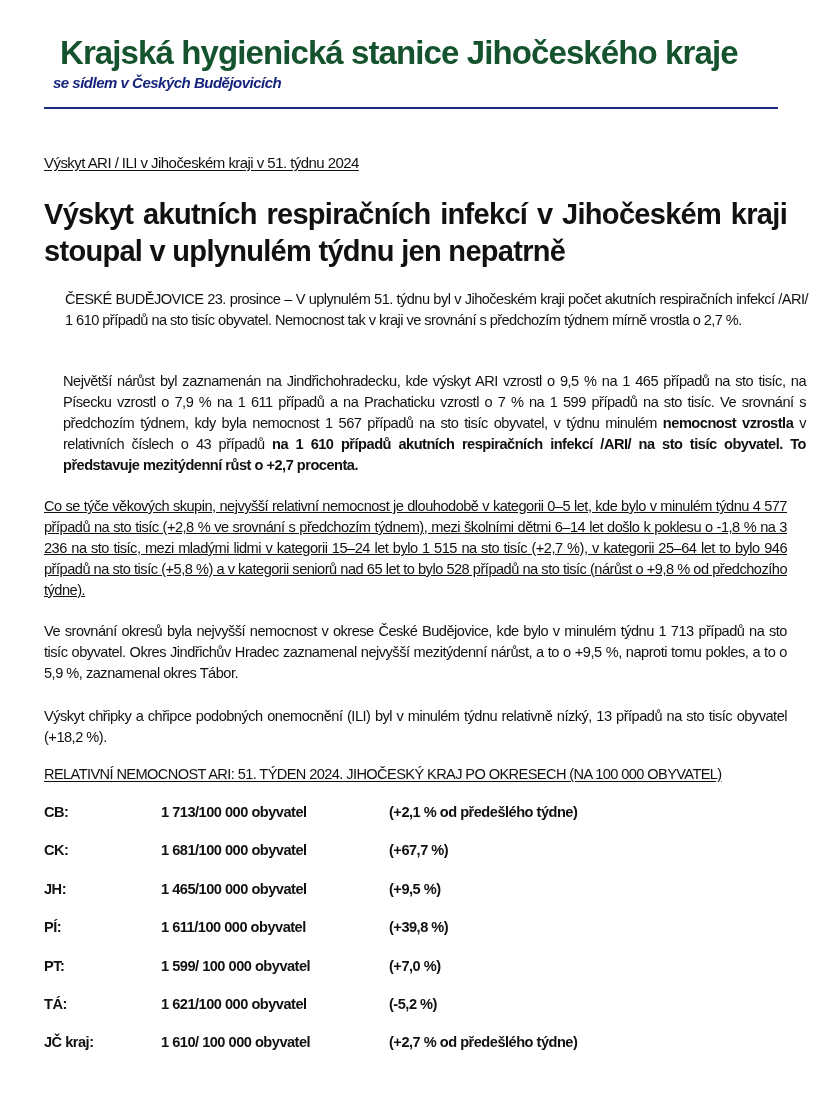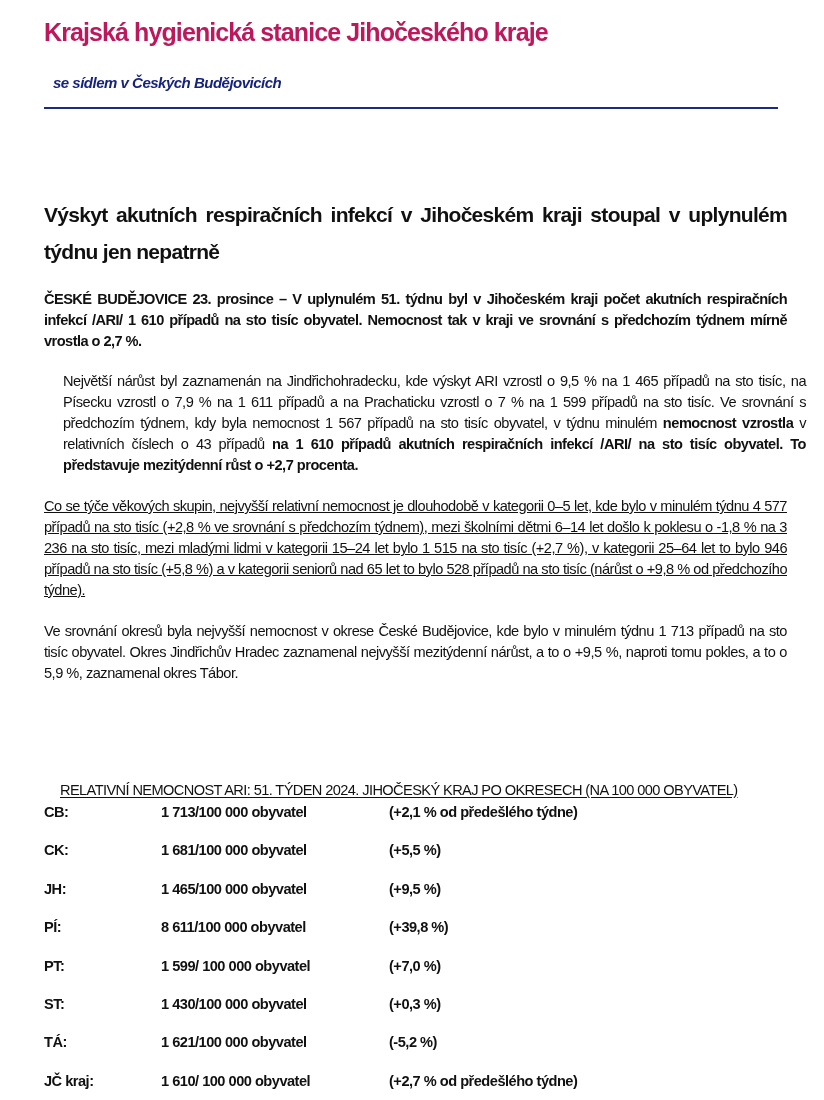--- a/index.html
+++ b/index.html
@@ -18,26 +18,26 @@
     .page {
       position: absolute;
       left: 0; top: 0;
       width: 824px;
       height: 1100px;
     }
     .org-title {
       position: absolute;
       left: 44px;
       top: 18px;
-      font-size: 25px;
+      font-size: 33px;
       font-weight: bold;
-      color: #be185d;
+      color: #14532d;
       letter-spacing: -0.9px;
       white-space: nowrap;
-      margin: 0;
+      margin: 16px;
     }
     .org-subtitle {
       position: absolute;
       left: 45px;
       top: 66px;
       font-size: 15px;
       font-weight: bold;
       font-style: italic;
       color: #16237d;
       letter-spacing: -0.5px;
@@ -64,56 +64,56 @@
       text-underline-offset: 2px;
       white-space: nowrap;
       margin: 0;
       color: #111;
     }
     .headline {
       position: absolute;
       left: 44px;
       top: 196px;
       width: 743px;
-      font-size: 21px;
+      font-size: 29px;
       line-height: 37px;
       letter-spacing: -0.7px;
       text-align: justify;
       text-align-last: left;
       margin: 0;
       color: #111;
     }
     .para {
       position: absolute;
       left: 44px;
       width: 743px;
       font-size: 14.6px;
       line-height: 21px;
       letter-spacing: -0.5px;
       text-align: justify;
       margin: 0;
       color: #111;
     }
     .para b { font-weight: bold; }
-    .lead { top: 289px; font-weight: bold; letter-spacing: -0.55px; }
+    .lead { top: 289px; font-weight: normal; letter-spacing: -0.55px; margin-left: 21px; }
     .p1 { top: 371px; margin-left: 19px; }
     .p2 { top: 496px; text-decoration: underline; }
     .p3 { top: 621px; }
     .p4 { top: 706px; }
 
     .table-heading {
       position: absolute;
       left: 44px;
       top: 766px;
       font-size: 14.6px;
       letter-spacing: -0.6px;
       text-decoration: underline;
       text-underline-offset: 2px;
       white-space: nowrap;
-      margin: 16px;
+      margin: 0;
       color: #111;
     }
     .district-table {
       position: absolute;
       left: 44px;
       top: 800px;
       width: 740px;
     }
     .row {
       position: relative;
@@ -134,64 +134,61 @@
   </style>
 </head>
 <body>
 
 <div class="page">
 
   <h1 class="org-title">Krajská hygienická stanice Jihočeského kraje</h1>
   <p class="org-subtitle">se sídlem v Českých Budějovicích</p>
   <hr class="header-rule">
 
+  <p class="kicker">Výskyt ARI / ILI v Jihočeském kraji v 51. týdnu 2024</p>
 
   <h2 class="headline">Výskyt akutních respiračních infekcí v Jihočeském kraji stoupal v uplynulém týdnu jen nepatrně</h2>
 
   <p class="para lead">ČESKÉ BUDĚJOVICE 23. prosince – V uplynulém 51. týdnu byl v Jihočeském kraji počet akutních respiračních infekcí /ARI/ 1 610 případů na sto tisíc obyvatel. Nemocnost tak v kraji ve srovnání s předchozím týdnem mírně vrostla o 2,7 %.</p>
 
   <p class="para p1"><span>Největší nárůst byl zaznamenán na Jindřichohradecku, kde výskyt ARI vzrostl o 9,5 % na 1 465 případů na sto tisíc, na Písecku vzrostl o 7,9 % na 1 611 případů a na Prachaticku vzrostl o 7 % na 1 599 případů na sto tisíc. Ve srovnání s předchozím týdnem, kdy byla nemocnost 1 567 případů na sto tisíc obyvatel, v týdnu minulém </span><b>nemocnost vzrostla</b><span> v relativních číslech o 43 případů </span><b>na 1 610 případů akutních respiračních infekcí /ARI/ na sto tisíc obyvatel. To představuje mezitýdenní růst o +2,7 procenta.</b></p>
 
   <p class="para p2">Co se týče věkových skupin, nejvyšší relativní nemocnost je dlouhodobě v kategorii 0–5 let, kde bylo v minulém týdnu 4 577 případů na sto tisíc (+2,8 % ve srovnání s předchozím týdnem), mezi školními dětmi 6–14 let došlo k poklesu o -1,8 % na 3 236 na sto tisíc, mezi mladými lidmi v kategorii 15–24 let bylo 1 515 na sto tisíc (+2,7 %), v kategorii 25–64 let to bylo 946 případů na sto tisíc (+5,8 %) a v kategorii seniorů nad 65 let to bylo 528 případů na sto tisíc (nárůst o +9,8 % od předchozího týdne).</p>
 
   <p class="para p3">Ve srovnání okresů byla nejvyšší nemocnost v okrese České Budějovice, kde bylo v minulém týdnu 1 713 případů na sto tisíc obyvatel. Okres Jindřichův Hradec zaznamenal nejvyšší mezitýdenní nárůst, a to o +9,5 %, naproti tomu pokles, a to o 5,9 %, zaznamenal okres Tábor.</p>
 
+  <p class="para p4">Výskyt chřipky a chřipce podobných onemocnění (ILI) byl v minulém týdnu relativně nízký, 13 případů na sto tisíc obyvatel (+18,2 %).</p>
 
   <p class="table-heading">RELATIVNÍ NEMOCNOST ARI: 51. TÝDEN 2024. JIHOČESKÝ KRAJ PO OKRESECH (NA 100 000 OBYVATEL)</p>
 
   <div class="district-table">
     <div class="row">
       <span class="cell c-code">CB:</span>
       <span class="cell c-rate">1 713/100 000 obyvatel</span>
       <span class="cell c-change">(+2,1 % od předešlého týdne)</span>
     </div>
     <div class="row">
       <span class="cell c-code">CK:</span>
       <span class="cell c-rate">1 681/100 000 obyvatel</span>
-      <span class="cell c-change">(+5,5 %)</span>
+      <span class="cell c-change">(+67,7 %)</span>
     </div>
     <div class="row">
       <span class="cell c-code">JH:</span>
       <span class="cell c-rate">1 465/100 000 obyvatel</span>
       <span class="cell c-change">(+9,5 %)</span>
     </div>
     <div class="row">
       <span class="cell c-code">PÍ:</span>
-      <span class="cell c-rate">8 611/100 000 obyvatel</span>
+      <span class="cell c-rate">1 611/100 000 obyvatel</span>
       <span class="cell c-change">(+39,8 %)</span>
     </div>
     <div class="row">
       <span class="cell c-code">PT:</span>
       <span class="cell c-rate">1 599/ 100 000 obyvatel</span>
       <span class="cell c-change">(+7,0 %)</span>
-    </div>
-    <div class="row">
-      <span class="cell c-code">ST:</span>
-      <span class="cell c-rate">1 430/100 000 obyvatel</span>
-      <span class="cell c-change">(+0,3 %)</span>
     </div>
     <div class="row">
       <span class="cell c-code">TÁ:</span>
       <span class="cell c-rate">1 621/100 000 obyvatel</span>
       <span class="cell c-change">(-5,2 %)</span>
     </div>
     <div class="row total">
       <span class="cell c-code">JČ kraj:</span>
       <span class="cell c-rate">1 610/ 100 000 obyvatel</span>
       <span class="cell c-change">(+2,7 % od předešlého týdne)</span>

